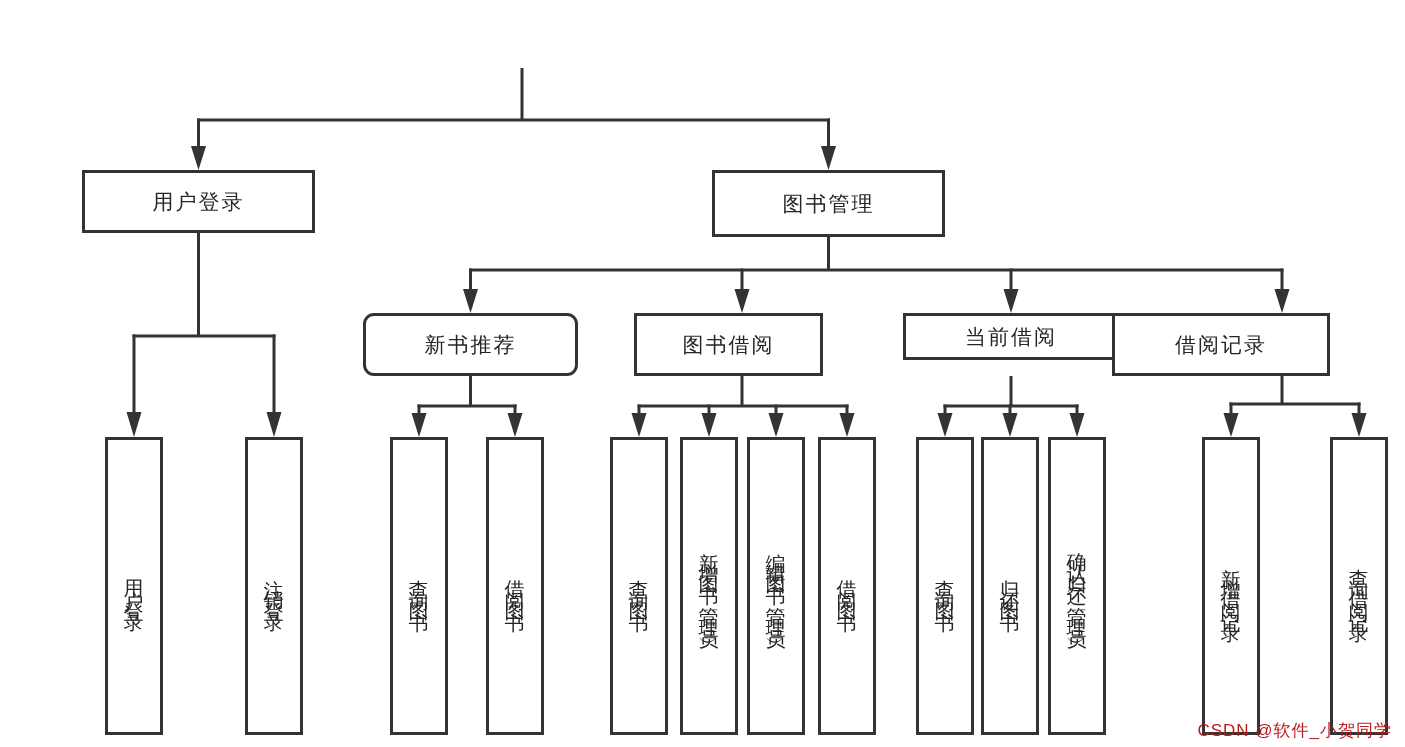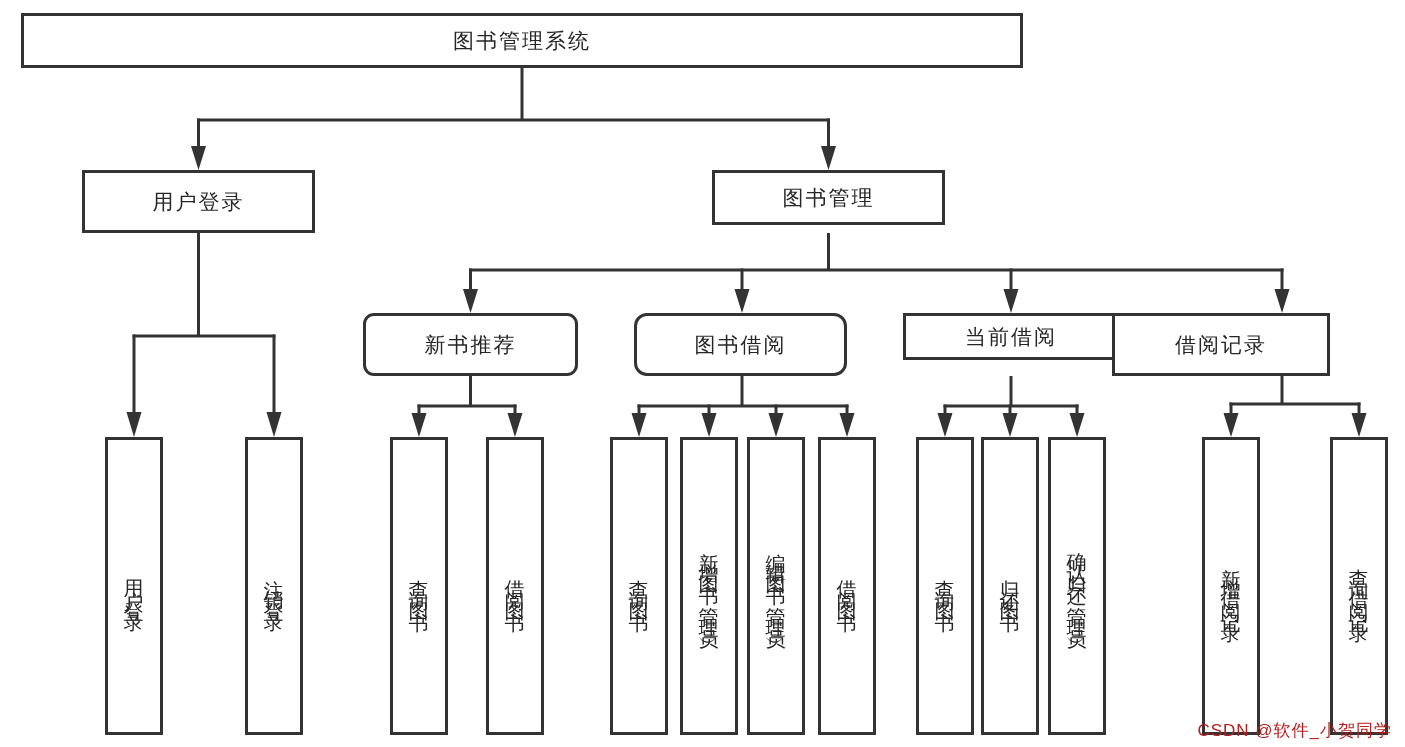--- a/index.html
+++ b/index.html
@@ -108,35 +108,32 @@
       <polygon points="768.5,413 783.5,413 776,437"></polygon>
       <polygon points="839.5,413 854.5,413 847,437"></polygon>
       <polygon points="937.5,413 952.5,413 945,437"></polygon>
       <polygon points="1002.5,413 1017.5,413 1010,437"></polygon>
       <polygon points="1069.5,413 1084.5,413 1077,437"></polygon>
       <polygon points="1223.5,413 1238.5,413 1231,437"></polygon>
       <polygon points="1351.5,413 1366.5,413 1359,437"></polygon>
     </g>
   </svg>
 
-  <div class="hbox" style="left:21px; top:13px; width:1002px; height:55px;">
-    <span>图书管理系统</span>
-  </div>
 
   <div class="hbox" style="left:82px; top:170px; width:233px; height:63px;">
     <span>用户登录</span>
   </div>
-  <div class="hbox" style="left:712px; top:170px; width:233px; height:55px;">
+  <div class="hbox" style="left:712px; top:170px; width:233px; height:67px;">
     <span>图书管理</span>
   </div>
 
   <div class="hbox" style="left:363px; top:313px; width:215px; height:63px;border-radius:11px;">
     <span>新书推荐</span>
   </div>
-  <div class="hbox" style="left:634px; top:313px; width:213px; height:63px;border-radius:13px;">
+  <div class="hbox" style="left:634px; top:313px; width:189px; height:63px;">
     <span>图书借阅</span>
   </div>
   <div class="hbox" style="left:903px; top:313px; width:216px; height:47px;text-align:center;">
     <span>当前借阅</span>
   </div>
   <div class="hbox" style="left:1112px; top:313px; width:218px; height:63px;">
     <span>借阅记录</span>
   </div>
 
   <div class="vbox" style="left:105px;">

